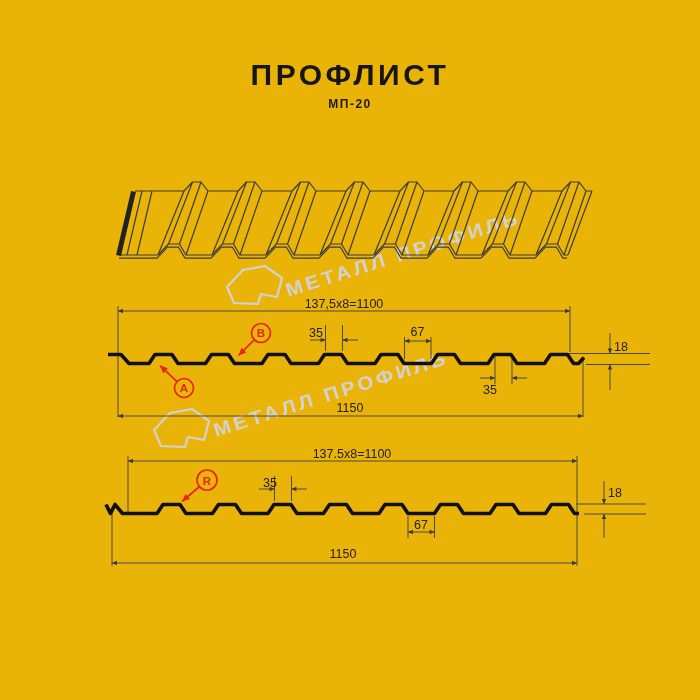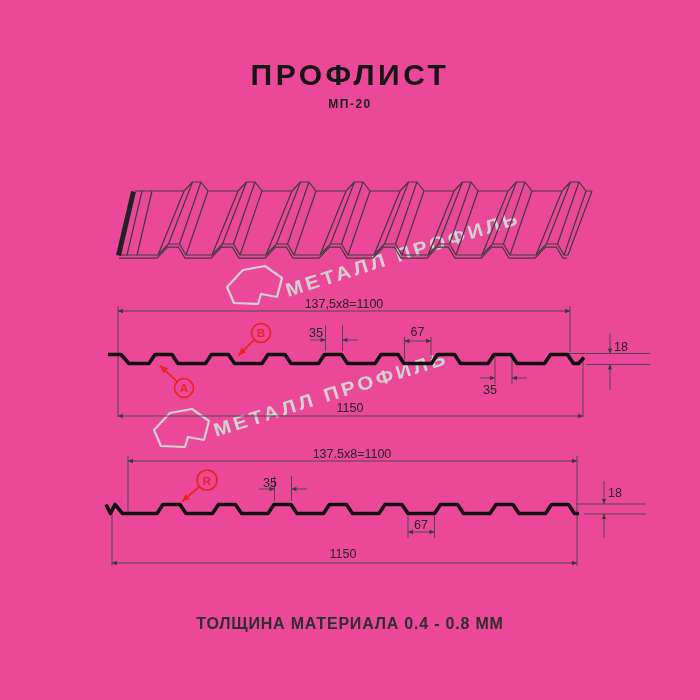--- a/index.html
+++ b/index.html
@@ -1,16 +1,16 @@
 <!DOCTYPE html>
 <html><head>
 <meta charset="utf-8">
 <style>
   html,body{margin:0;padding:0;background:#ffffff;}
-  .canvas{position:relative;width:700px;height:700px;background:#ec4899;overflow:hidden;
+  .canvas{position:relative;width:700px;height:700px;background:#eab308;overflow:hidden;
           font-family:"Liberation Sans",sans-serif;}
   .title{position:absolute;top:60px;left:0;width:700px;text-align:center;
          font-size:30px;font-weight:800;letter-spacing:3.5px;color:#161616;line-height:1;}
   .subtitle{position:absolute;top:98px;left:0;width:700px;text-align:center;
          font-size:12px;font-weight:600;letter-spacing:1.5px;color:#1d1d1d;line-height:1;}
   .caption{position:absolute;top:616px;left:0;width:700px;text-align:center;
          font-size:16px;font-weight:600;letter-spacing:0.8px;color:#2e2e2e;line-height:1;}
   svg.drawing{position:absolute;left:0;top:0;}
   .dim-line{stroke:#4a4a4a;stroke-width:1;fill:none;}
   .dim-text{font-size:12.5px;fill:#222;}
@@ -160,14 +160,13 @@
       <text class="dim-text" x="608" y="497">18</text>
 
       <g>
         <line class="red-ann" x1="199.5" y1="486.5" x2="182" y2="501.5" marker-end="url(#ar)"></line>
         <circle class="red-ann" cx="207" cy="480" r="10"></circle>
         <text class="red-letter" x="207" y="484.5">R</text>
       </g>
     </g>
   </svg>
 
-  <div class="caption">ТОЛЩИНА МАТЕРИАЛА 0.4 - 0.8 ММ</div>
 </div>
 
 </body></html>

